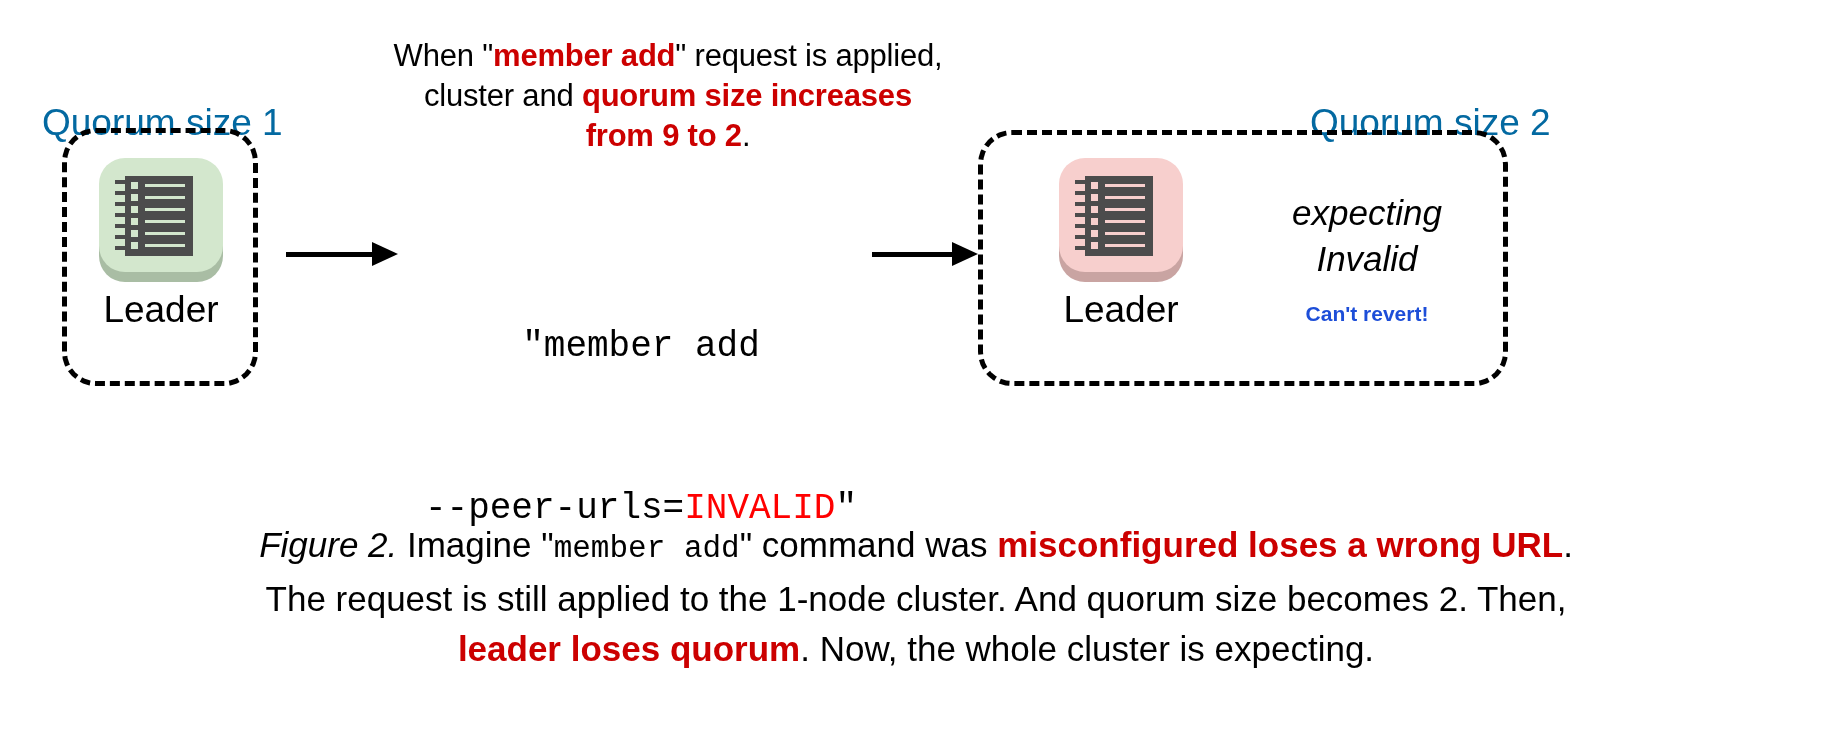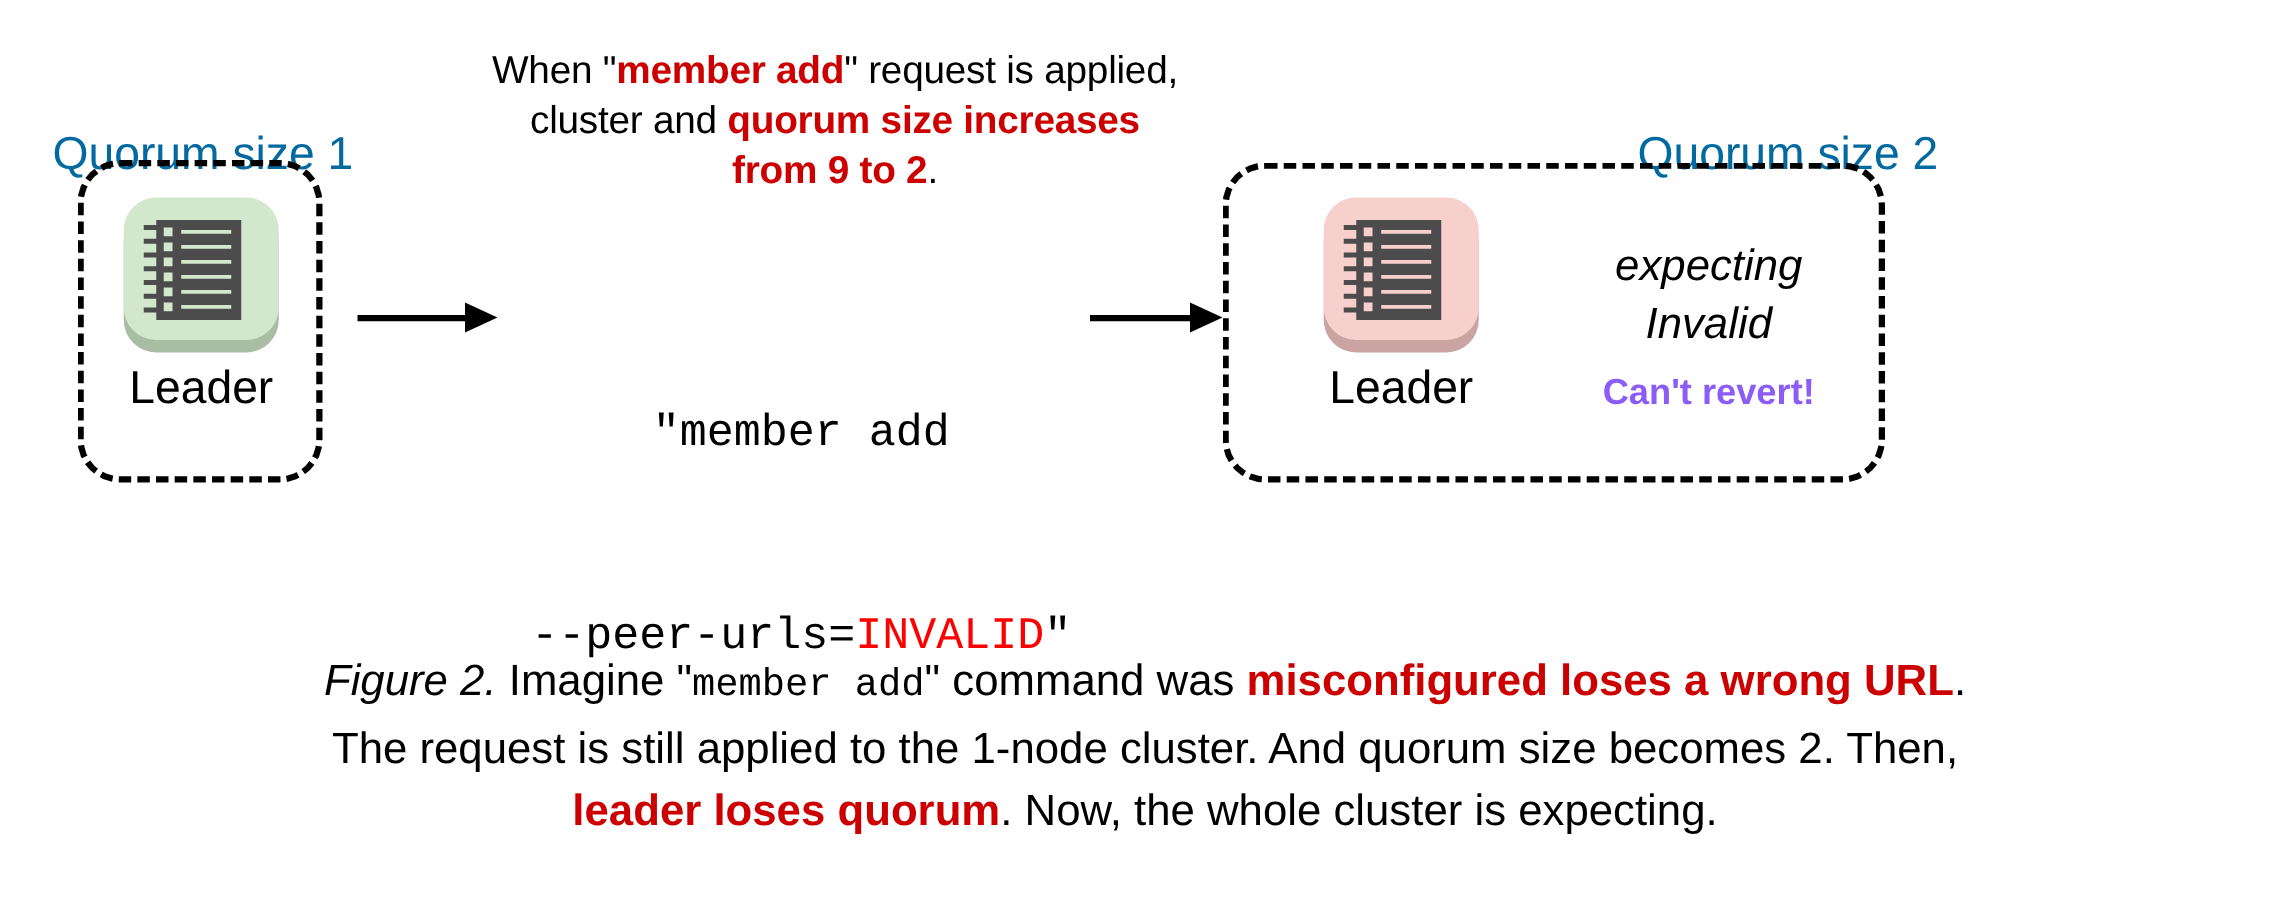--- a/index.html
+++ b/index.html
@@ -202,24 +202,24 @@
   }
   .status-line {
     font-size: 35px;
     line-height: 46px;
     font-style: italic;
     color: #000;
     white-space: nowrap;
   }
   .status-warn {
     margin-top: 14px;
-    font-size: 29px;
+    font-size: 21px;
     line-height: 36px;
     font-weight: bold;
-    color: #8b5cf6;
+    color: #1d4ed8;
     white-space: nowrap;
   }
 
   
   .caption {
     position: absolute;
     left: 46px;
     top: 520px;
     width: 1740px;
     text-align: center;

